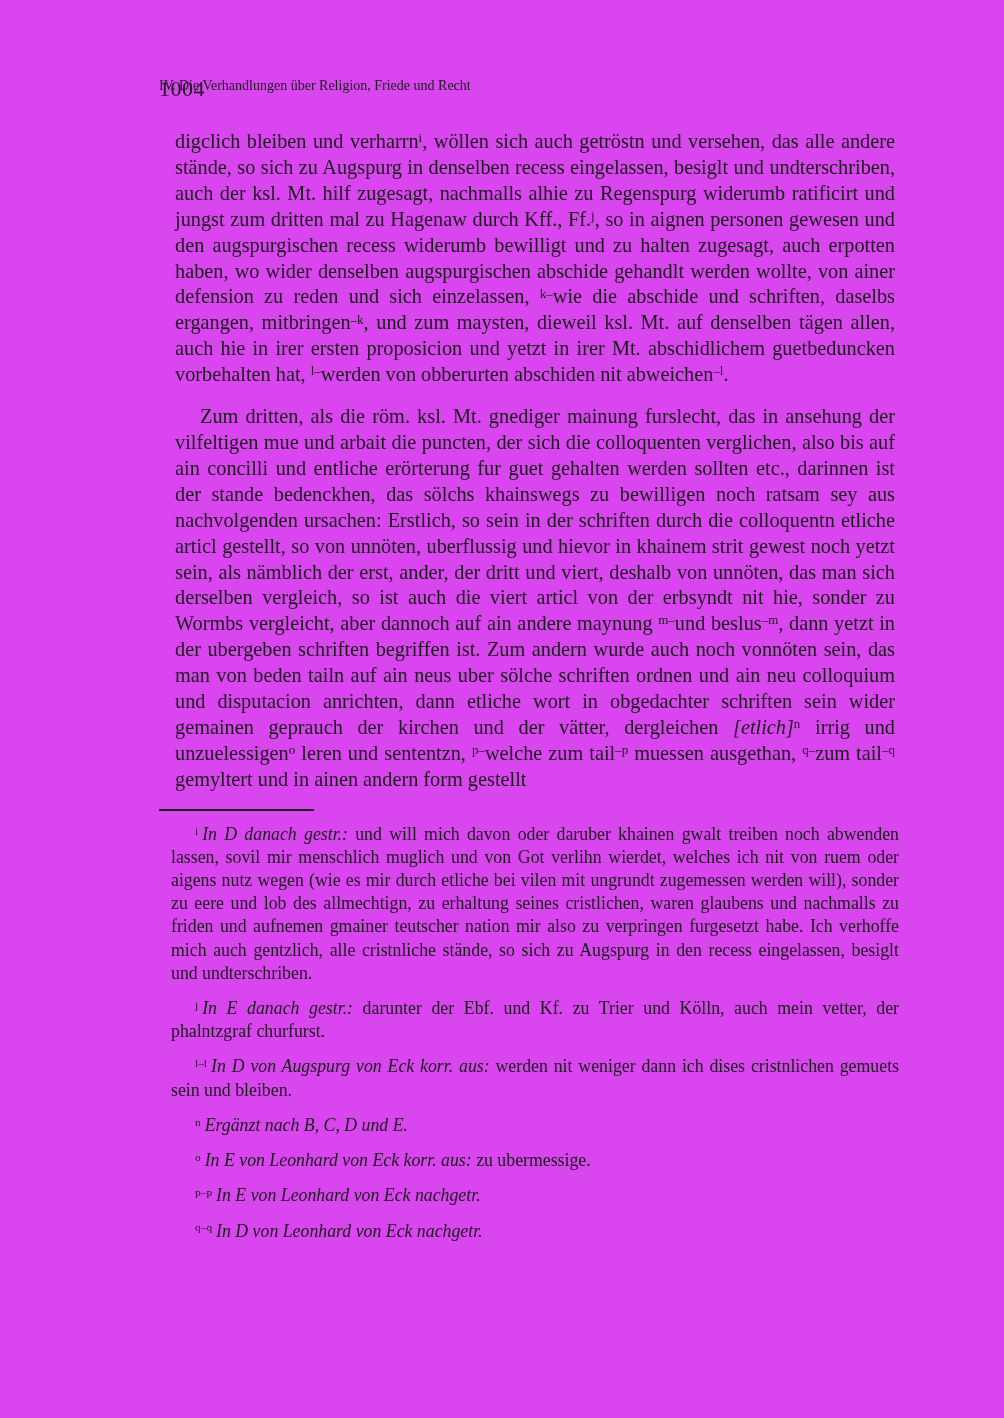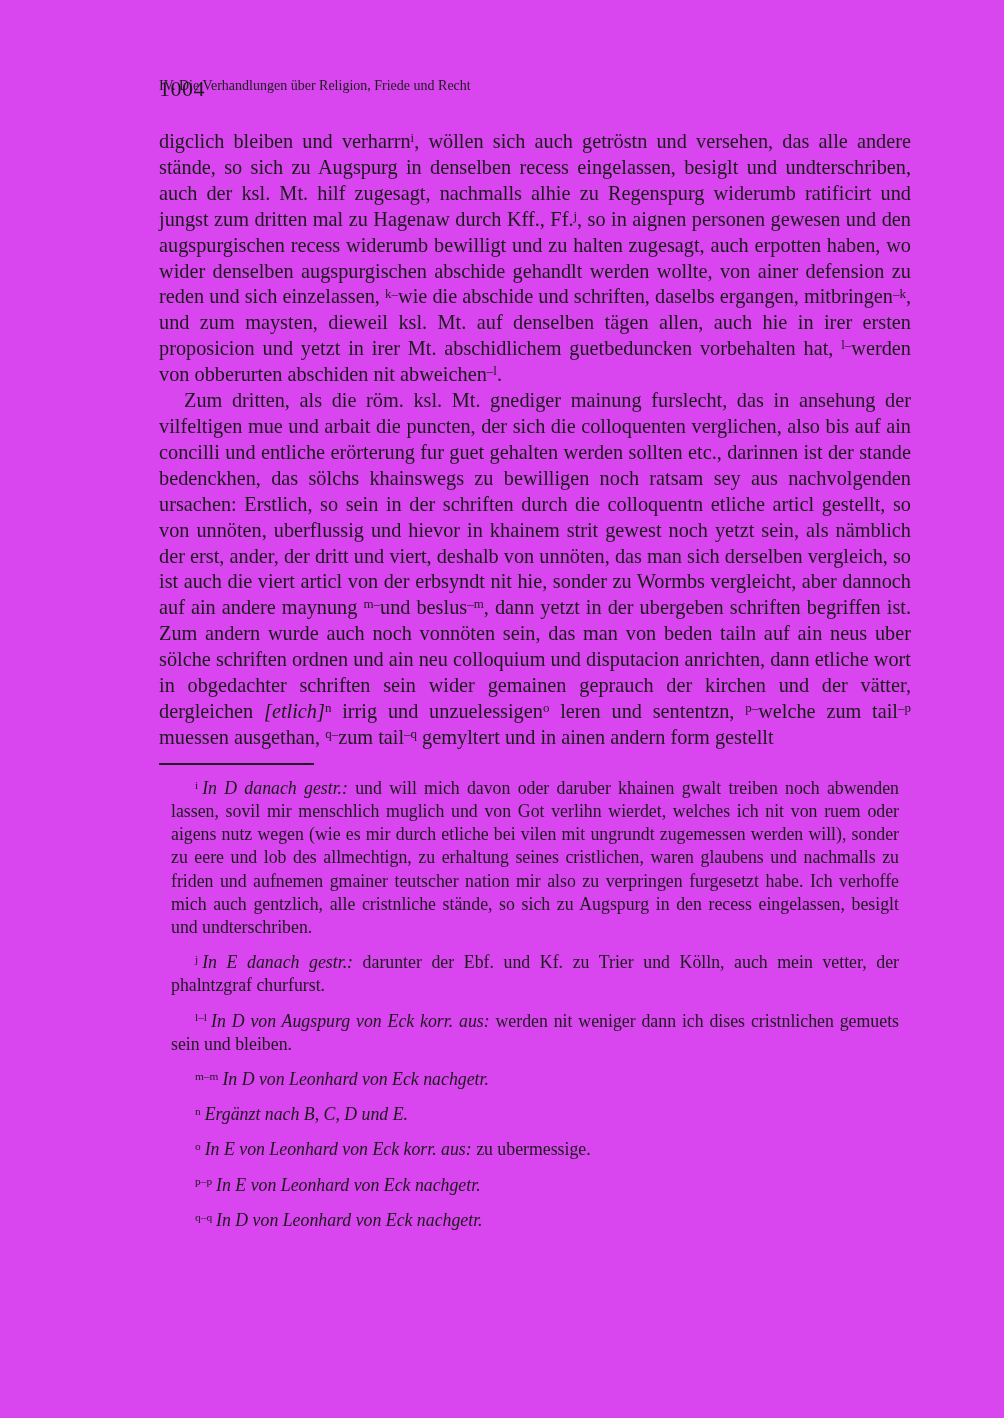--- a/index.html
+++ b/index.html
@@ -25,21 +25,21 @@
     font-size: 22px;
     letter-spacing: 0.5px;
   }
   .running-title {
     text-align: left;
     font-size: 14px;
     padding-top: 2px;
   }
   .body-text { margin-top: 25px; }
   .body-text p.para {
-    margin: 0;
+    margin: 16px;
     font-size: 20.3px;
     line-height: 25.9px;
     text-align: justify;
   }
   .body-text p.para.indent { text-indent: 25px; }
   .sup {
     font-size: 64%;
     line-height: 0;
     position: relative;
     top: -0.45em;
@@ -73,19 +73,18 @@
       <p class="para"><span>digclich bleiben und verharrn</span><span class="sup">i</span><span>, wöllen sich auch getröstn und versehen, das alle andere stände, so sich zu Augspurg in denselben recess eingelassen, besiglt und undterschriben, auch der ksl. Mt. hilf zugesagt, nachmalls alhie zu Regenspurg widerumb ratificirt und jungst zum dritten mal zu Hagenaw durch Kff., Ff.</span><span class="sup">j</span><span>, so in aignen personen gewesen und den augspurgischen recess widerumb bewilligt und zu halten zugesagt, auch erpotten haben, wo wider denselben augspurgischen abschide gehandlt werden wollte, von ainer defension zu reden und sich einzelassen, </span><span class="sup">k–</span><span>wie die abschide und schriften, daselbs ergangen, mitbringen</span><span class="sup">–k</span><span>, und zum maysten, dieweil ksl. Mt. auf denselben tägen allen, auch hie in irer ersten proposicion und yetzt in irer Mt. abschidlichem guetbeduncken vorbehalten hat, </span><span class="sup">l–</span><span>werden von obberurten abschiden nit abweichen</span><span class="sup">–l</span><span>.</span></p>
       <p class="para indent"><span>Zum dritten, als die röm. ksl. Mt. gnediger mainung furslecht, das in ansehung der vilfeltigen mue und arbait die puncten, der sich die colloquenten verglichen, also bis auf ain concilli und entliche erörterung fur guet gehalten werden sollten etc., darinnen ist der stande bedenckhen, das sölchs khainswegs zu bewilligen noch ratsam sey aus nachvolgenden ursachen: Erstlich, so sein in der schriften durch die colloquentn etliche articl gestellt, so von unnöten, uberflussig und hievor in khainem strit gewest noch yetzt sein, als nämblich der erst, ander, der dritt und viert, deshalb von unnöten, das man sich derselben vergleich, so ist auch die viert articl von der erbsyndt nit hie, sonder zu Wormbs vergleicht, aber dannoch auf ain andere maynung </span><span class="sup">m–</span><span>und beslus</span><span class="sup">–m</span><span>, dann yetzt in der ubergeben schriften begriffen ist. Zum andern wurde auch noch vonnöten sein, das man von beden tailn auf ain neus uber sölche schriften ordnen und ain neu colloquium und disputacion anrichten, dann etliche wort in obgedachter schriften sein wider gemainen geprauch der kirchen und der vätter, dergleichen </span><span class="i">[etlich]</span><span class="sup">n</span><span> irrig und unzuelessigen</span><span class="sup">o</span><span> leren und sententzn, </span><span class="sup">p–</span><span>welche zum tail</span><span class="sup">–p</span><span> muessen ausgethan, </span><span class="sup">q–</span><span>zum tail</span><span class="sup">–q</span><span> gemyltert und in ainen andern form gestellt</span></p>
     </div>
 
   <hr class="footnote-rule">
 
   <div class="footnotes">
       <p class="footnote"><span class="sup mk">i</span><span class="i">In D danach gestr.:</span><span> und will mich davon oder daruber khainen gwalt treiben noch abwenden lassen, sovil mir menschlich muglich und von Got verlihn wierdet, welches ich nit von ruem oder aigens nutz wegen (wie es mir durch etliche bei vilen mit ungrundt zugemessen werden will), sonder zu eere und lob des allmechtign, zu erhaltung seines cristlichen, waren glaubens und nachmalls zu friden und aufnemen gmainer teutscher nation mir also zu verpringen furgesetzt habe. Ich verhoffe mich auch gentzlich, alle cristnliche stände, so sich zu Augspurg in den recess eingelassen, besiglt und undterschriben.</span></p>
       <p class="footnote"><span class="sup mk">j</span><span class="i">In E danach gestr.:</span><span> darunter der Ebf. und Kf. zu Trier und Kölln, auch mein vetter, der phalntzgraf churfurst.</span></p>
       <p class="footnote"><span class="sup mk">l–l</span><span class="i">In D von Augspurg von Eck korr. aus:</span><span> werden nit weniger dann ich dises cristnlichen gemuets sein und bleiben.</span></p>
-      <p class="footnote"><span class="sup mk">m–m</span><span class="i">In D von Leonhard von Eck nachgetr.</span></p>
       <p class="footnote"><span class="sup mk">n</span><span class="i">Ergänzt nach B, C, D und E.</span></p>
       <p class="footnote"><span class="sup mk">o</span><span class="i">In E von Leonhard von Eck korr. aus:</span><span> zu ubermessige.</span></p>
       <p class="footnote"><span class="sup mk">p–p</span><span class="i">In E von Leonhard von Eck nachgetr.</span></p>
       <p class="footnote"><span class="sup mk">q–q</span><span class="i">In D von Leonhard von Eck nachgetr.</span></p>
     </div>
 </div>
 
 </body></html>

